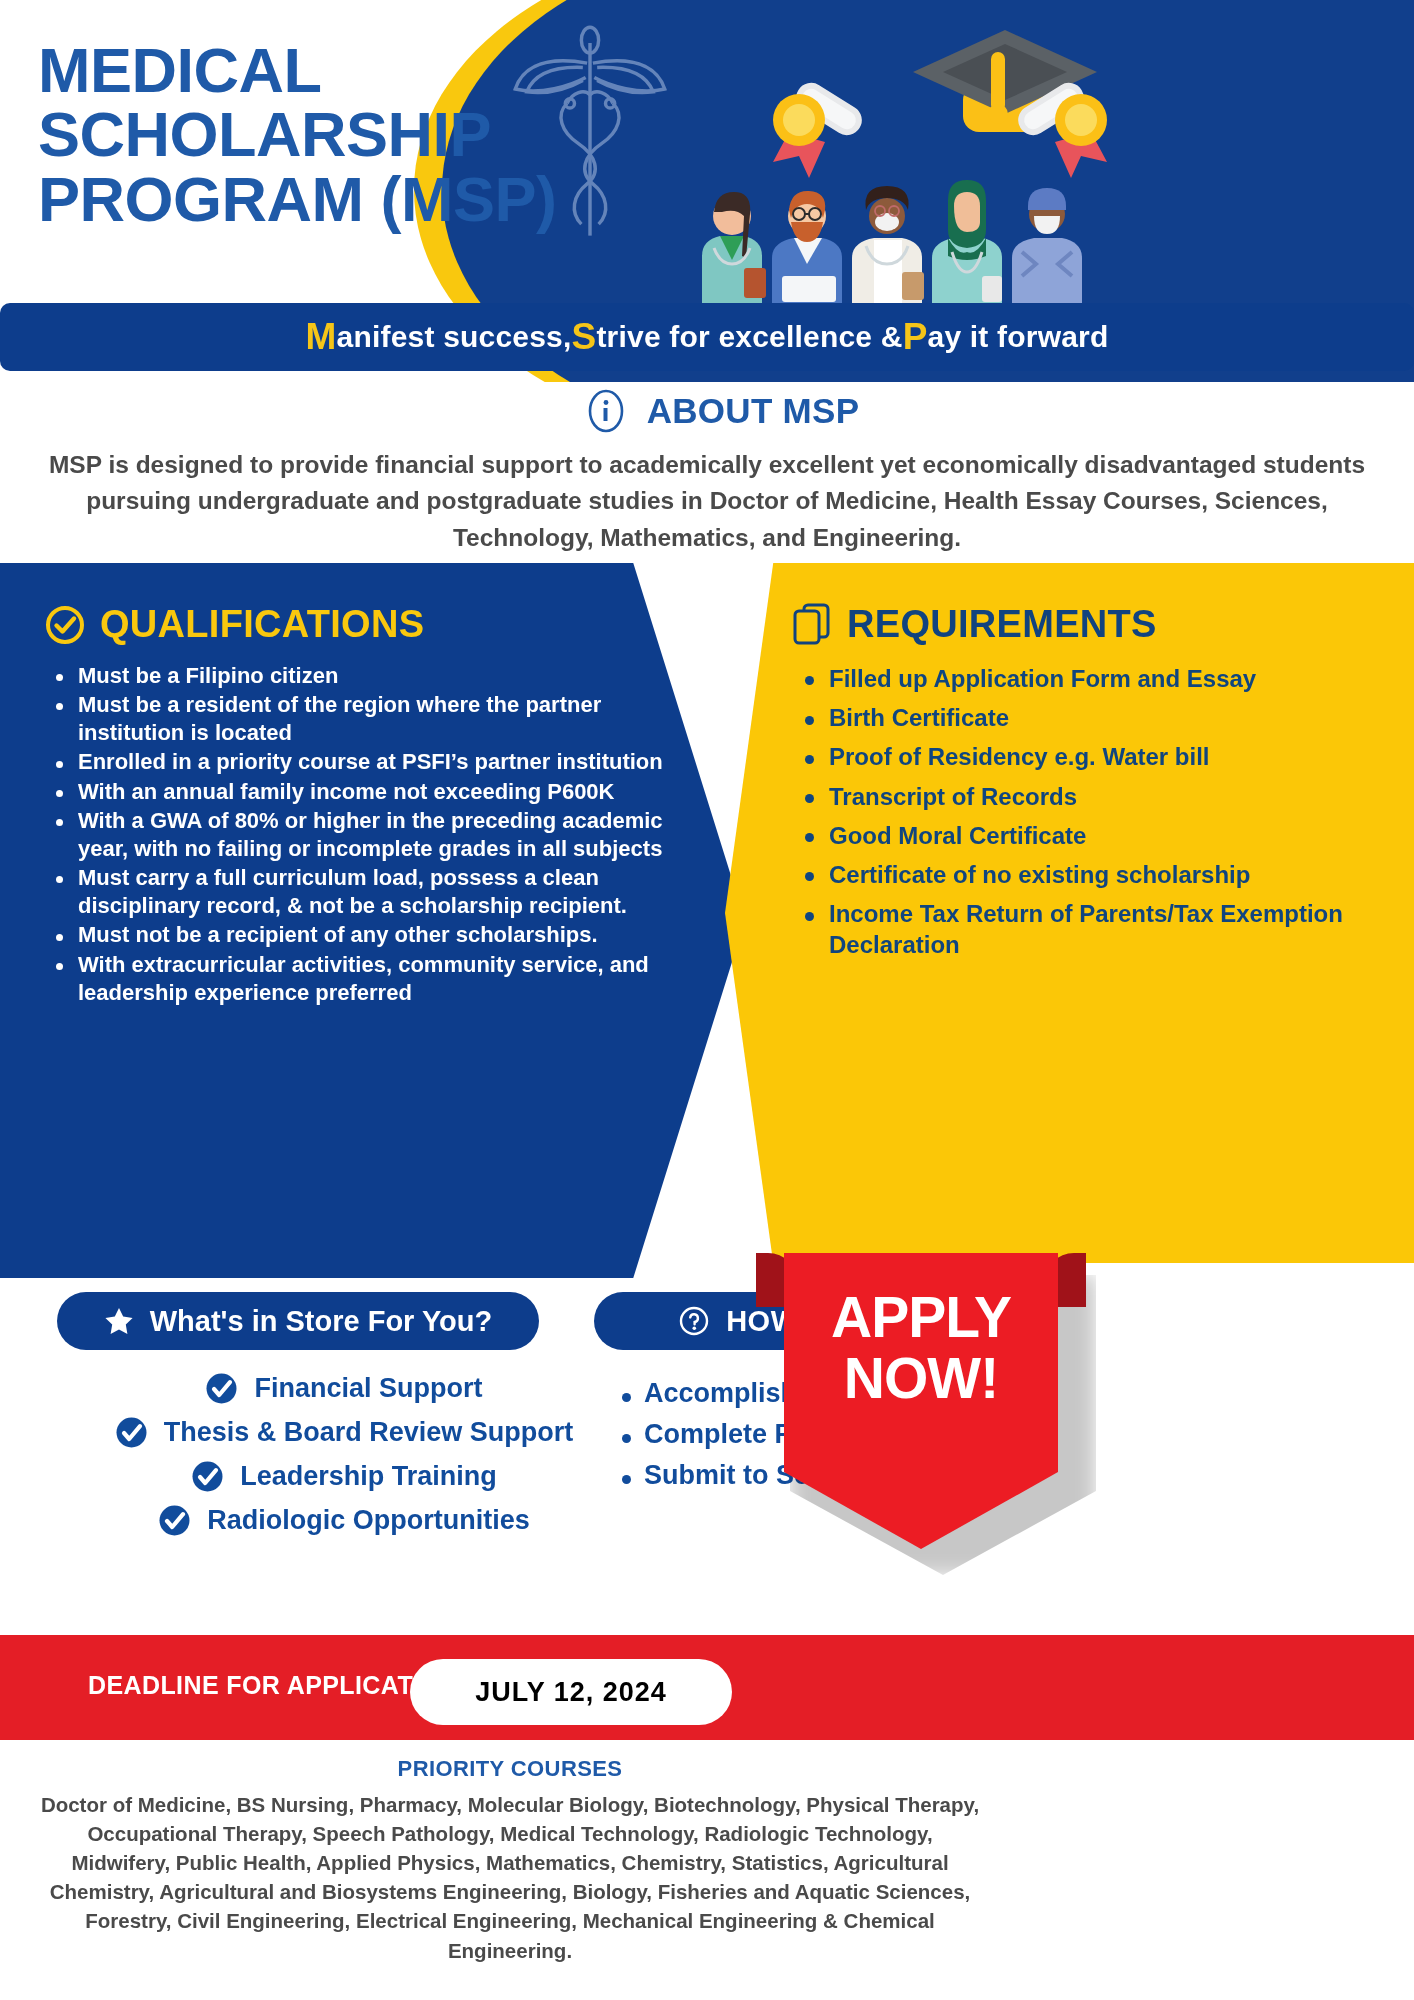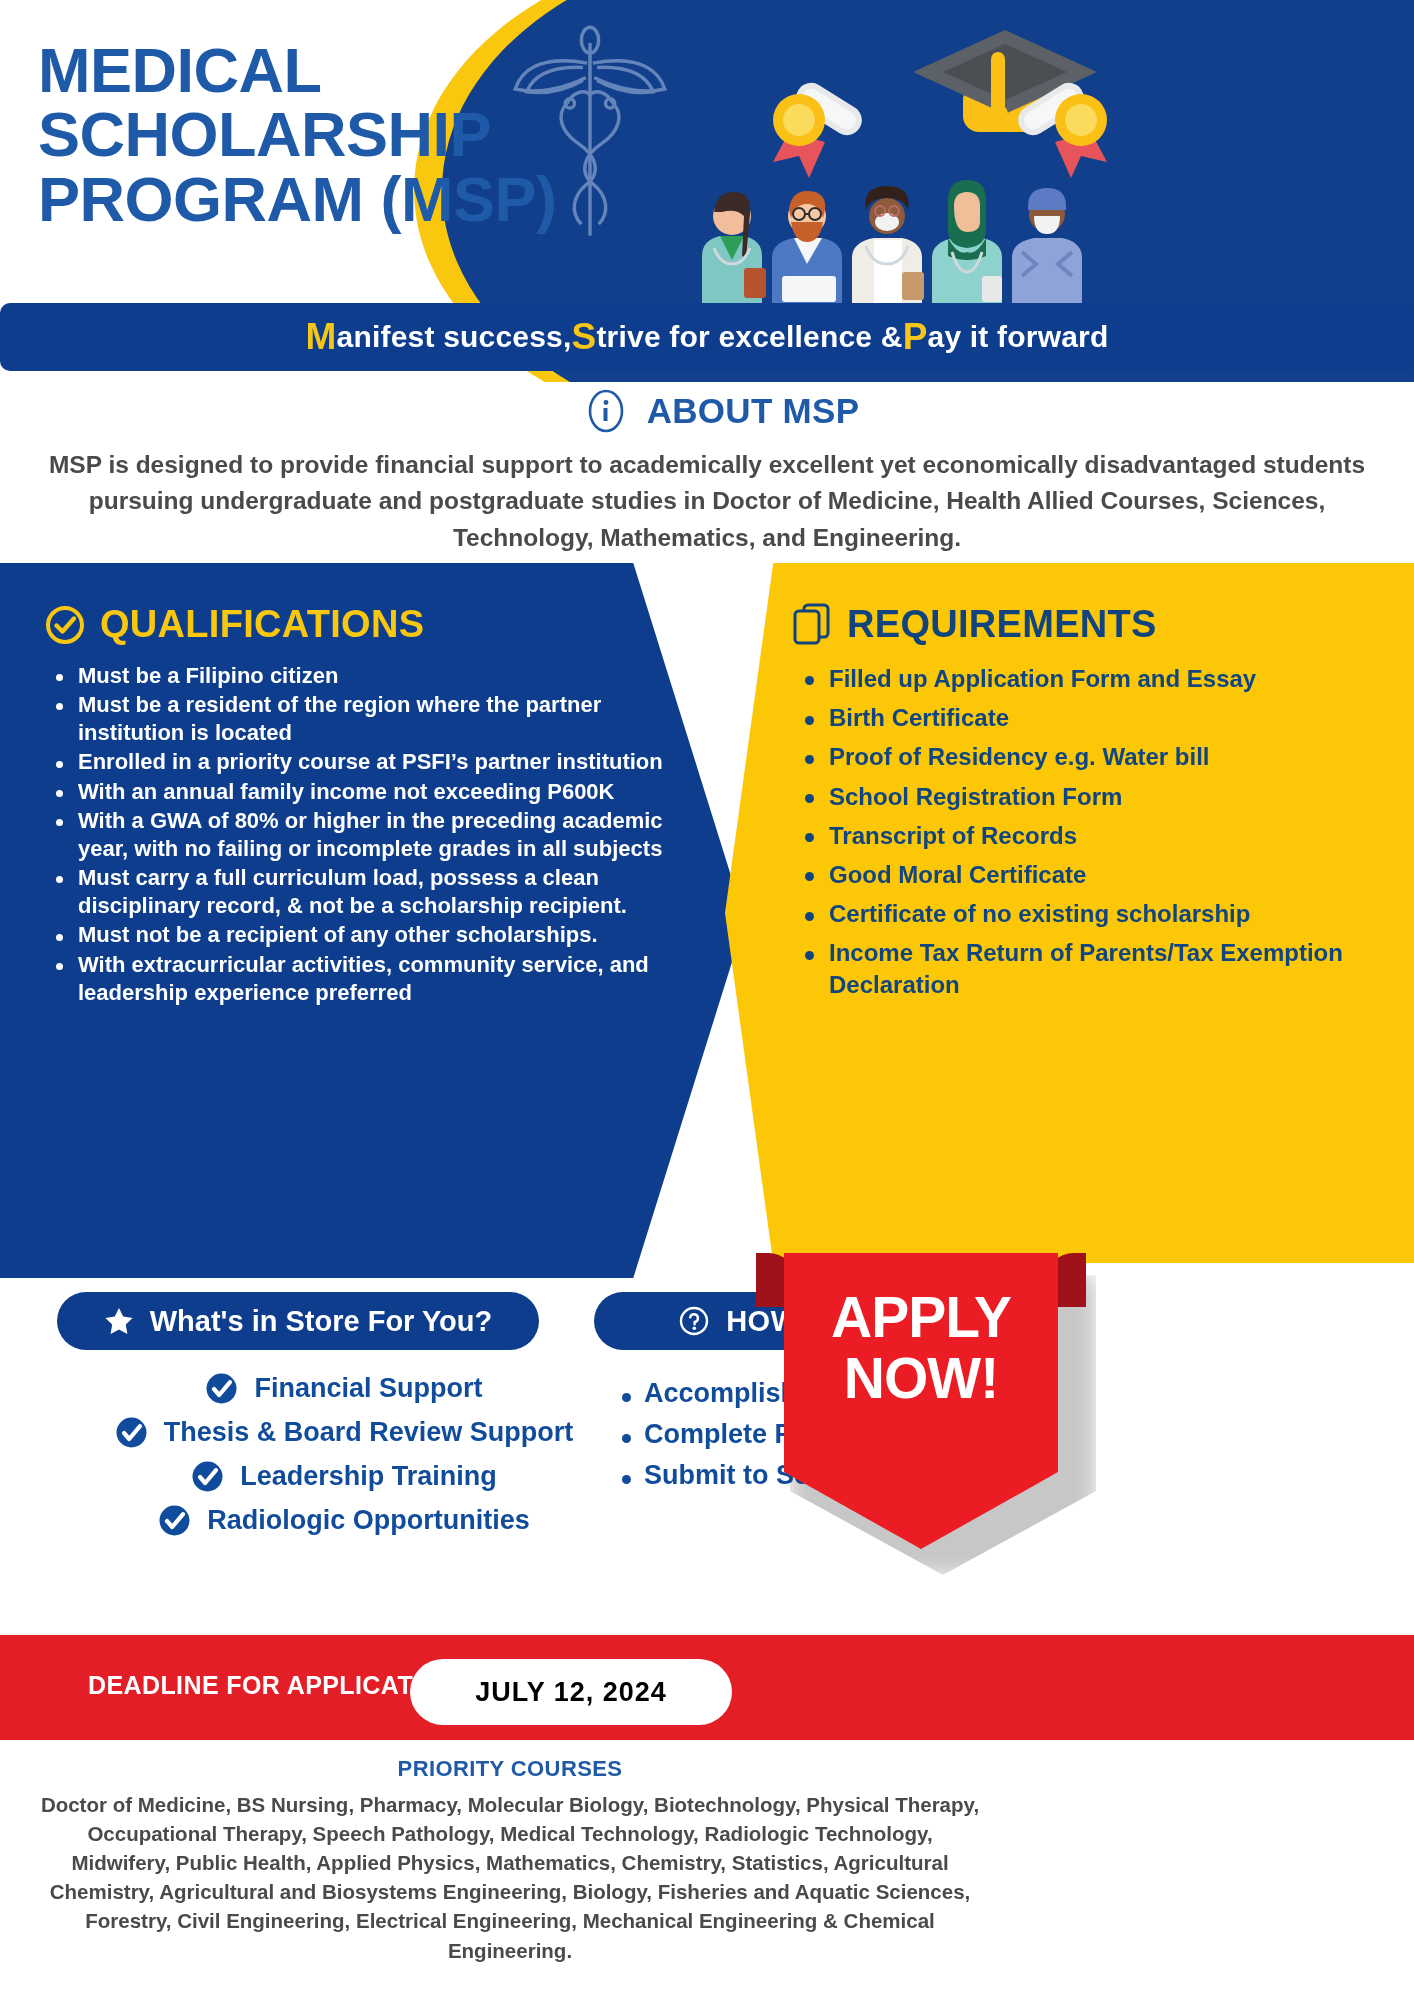--- a/index.html
+++ b/index.html
@@ -323,21 +323,21 @@
 </div>
 
 <div class="about-head">
   <svg class="info-ico" viewBox="0 0 46 46">
     <ellipse cx="23" cy="23" rx="16" ry="20" fill="none" stroke="#1F5AA8" stroke-width="2.6"></ellipse>
     <circle cx="23" cy="14.5" r="2.4" fill="#1F5AA8"></circle>
     <path d="M20.5 20 h4 v13 h-4 z" fill="#1F5AA8"></path>
   </svg>
   <h2>ABOUT MSP</h2>
 </div>
-<p class="about-body">MSP is designed to provide financial support to academically excellent yet economically disadvantaged students pursuing undergraduate and postgraduate studies in Doctor of Medicine, Health Allied Courses, Sciences, Technology, Mathematics, and Engineering.</p>
+<p class="about-body">MSP is designed to provide financial support to academically excellent yet economically disadvantaged students pursuing undergraduate and postgraduate studies in Doctor of Medicine, Health Essay Courses, Sciences, Technology, Mathematics, and Engineering.</p>
 
 <div class="band">
 
   <div class="qual">
     <div class="sec-head">
       <svg width="42" height="42" viewBox="0 0 42 42">
         <circle cx="21" cy="21" r="17" fill="none" stroke="#F9C80E" stroke-width="4"></circle>
         <path d="M12.5 21.5 L18.5 27.5 L30 14.5" fill="none" stroke="#F9C80E" stroke-width="4.4" stroke-linecap="round" stroke-linejoin="round"></path>
       </svg>
       <span class="ttl">QUALIFICATIONS</span>
@@ -359,21 +359,20 @@
       <svg width="42" height="46" viewBox="0 0 42 46">
         <rect x="13" y="4" width="24" height="32" rx="4" fill="none" stroke="#11437F" stroke-width="3"></rect>
         <rect x="4" y="10" width="24" height="32" rx="4" fill="#FBC707" stroke="#11437F" stroke-width="3"></rect>
       </svg>
       <span class="ttl">REQUIREMENTS</span>
     </div>
     <ul class="blist">
       <li>Filled up Application Form and Essay</li>
       <li>Birth Certificate</li>
       <li>Proof of Residency e.g. Water bill</li>
-      <li>School Registration Form</li>
       <li>Transcript of Records</li>
       <li>Good Moral Certificate</li>
       <li>Certificate of no existing scholarship</li>
       <li>Income Tax Return of Parents/Tax Exemption Declaration</li>
     </ul>
   </div>
 </div>
 
 <div class="pill pill-store">
   <svg width="30" height="30" viewBox="0 0 30 30">

